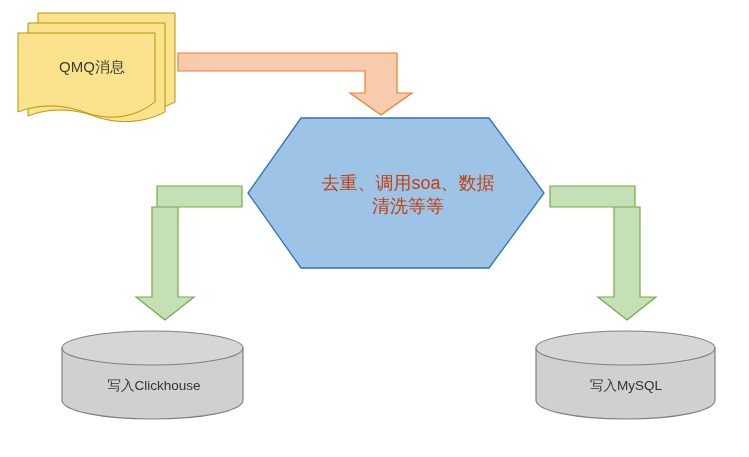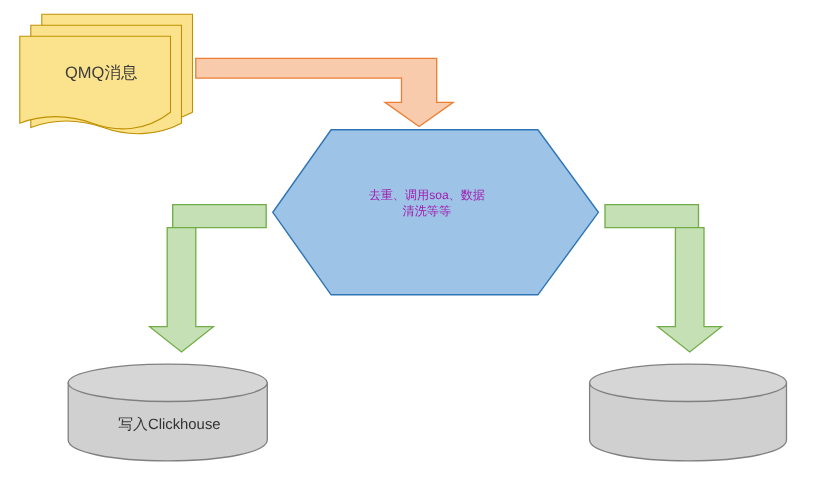--- a/index.html
+++ b/index.html
@@ -32,25 +32,25 @@
     pointer-events: none;
   }
   #label-qmq {
     left: 22px;
     top: 58px;
     width: 140px;
     font-size: 15px;
     color: #3b3b3b;
   }
   #label-hex {
-    left: 288px;
+    left: 308px;
     top: 172px;
     width: 200px;
-    font-size: 11px;
-    color: #a21caf;
+    font-size: 18px;
+    color: #c2410c;
   }
   #label-ch {
     left: 62px;
     top: 378px;
     width: 184px;
     font-size: 13.5px;
     color: #333333;
   }
   #label-mysql {
     left: 536px;
@@ -143,14 +143,15 @@
 
   </svg>
 
   <div class="node-label" id="label-qmq">QMQ消息</div>
 
   <div class="node-label" id="label-hex">去重、调用soa、数据
 清洗等等</div>
 
   <div class="node-label" id="label-ch">写入Clickhouse</div>
 
+  <div class="node-label" id="label-mysql">写入MySQL</div>
 
 </div>
 
 </body></html>

